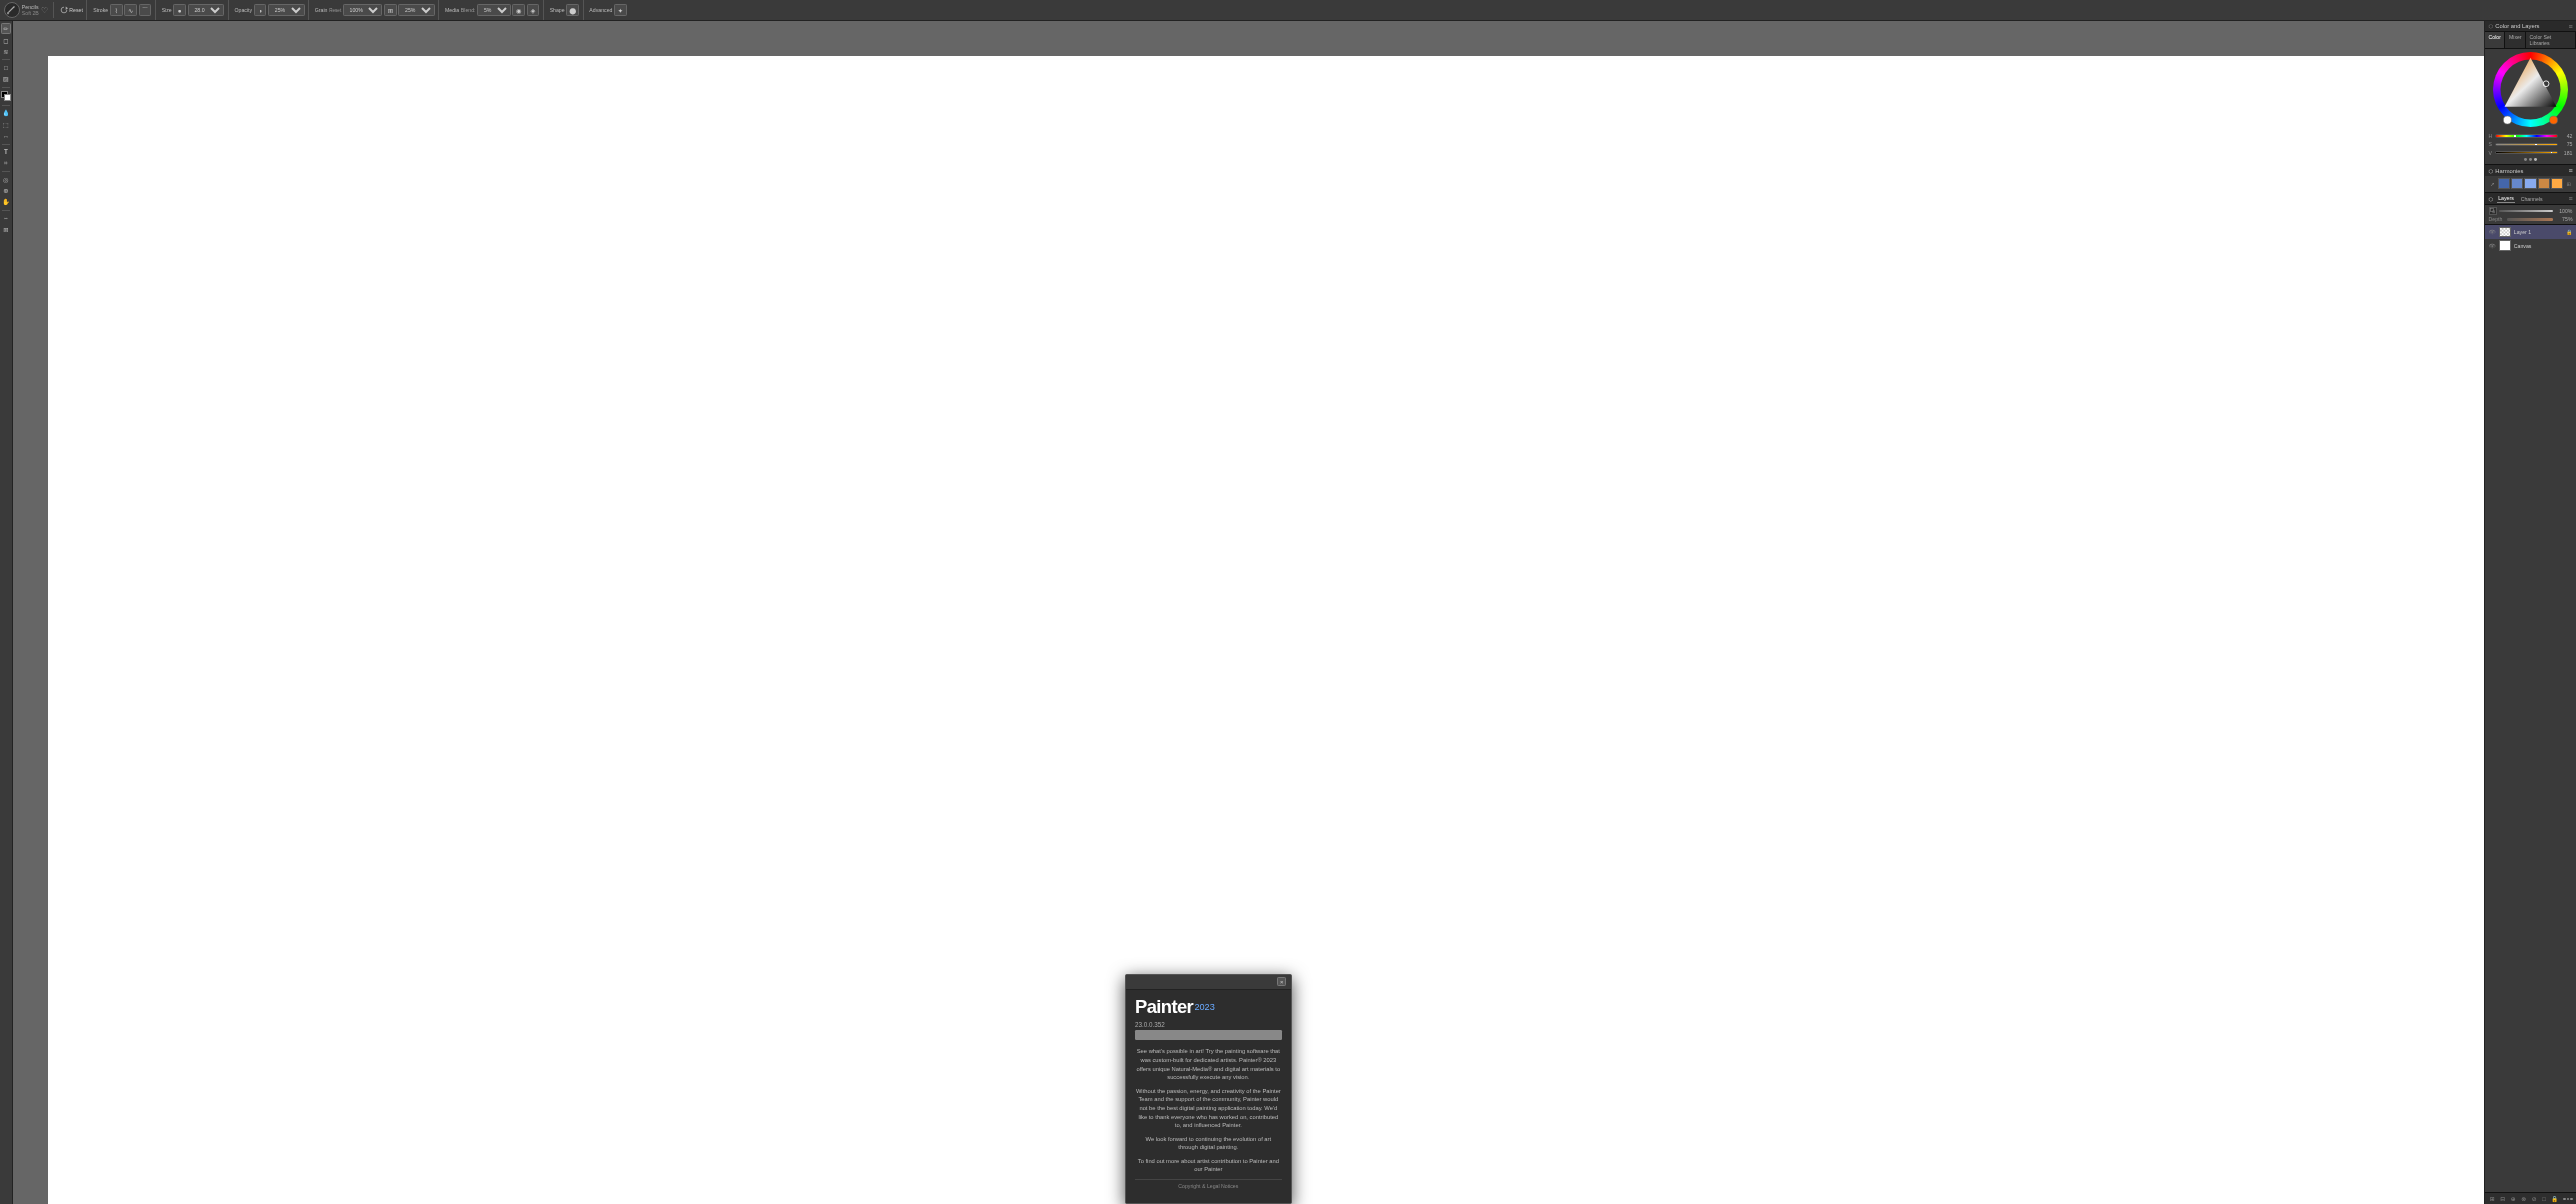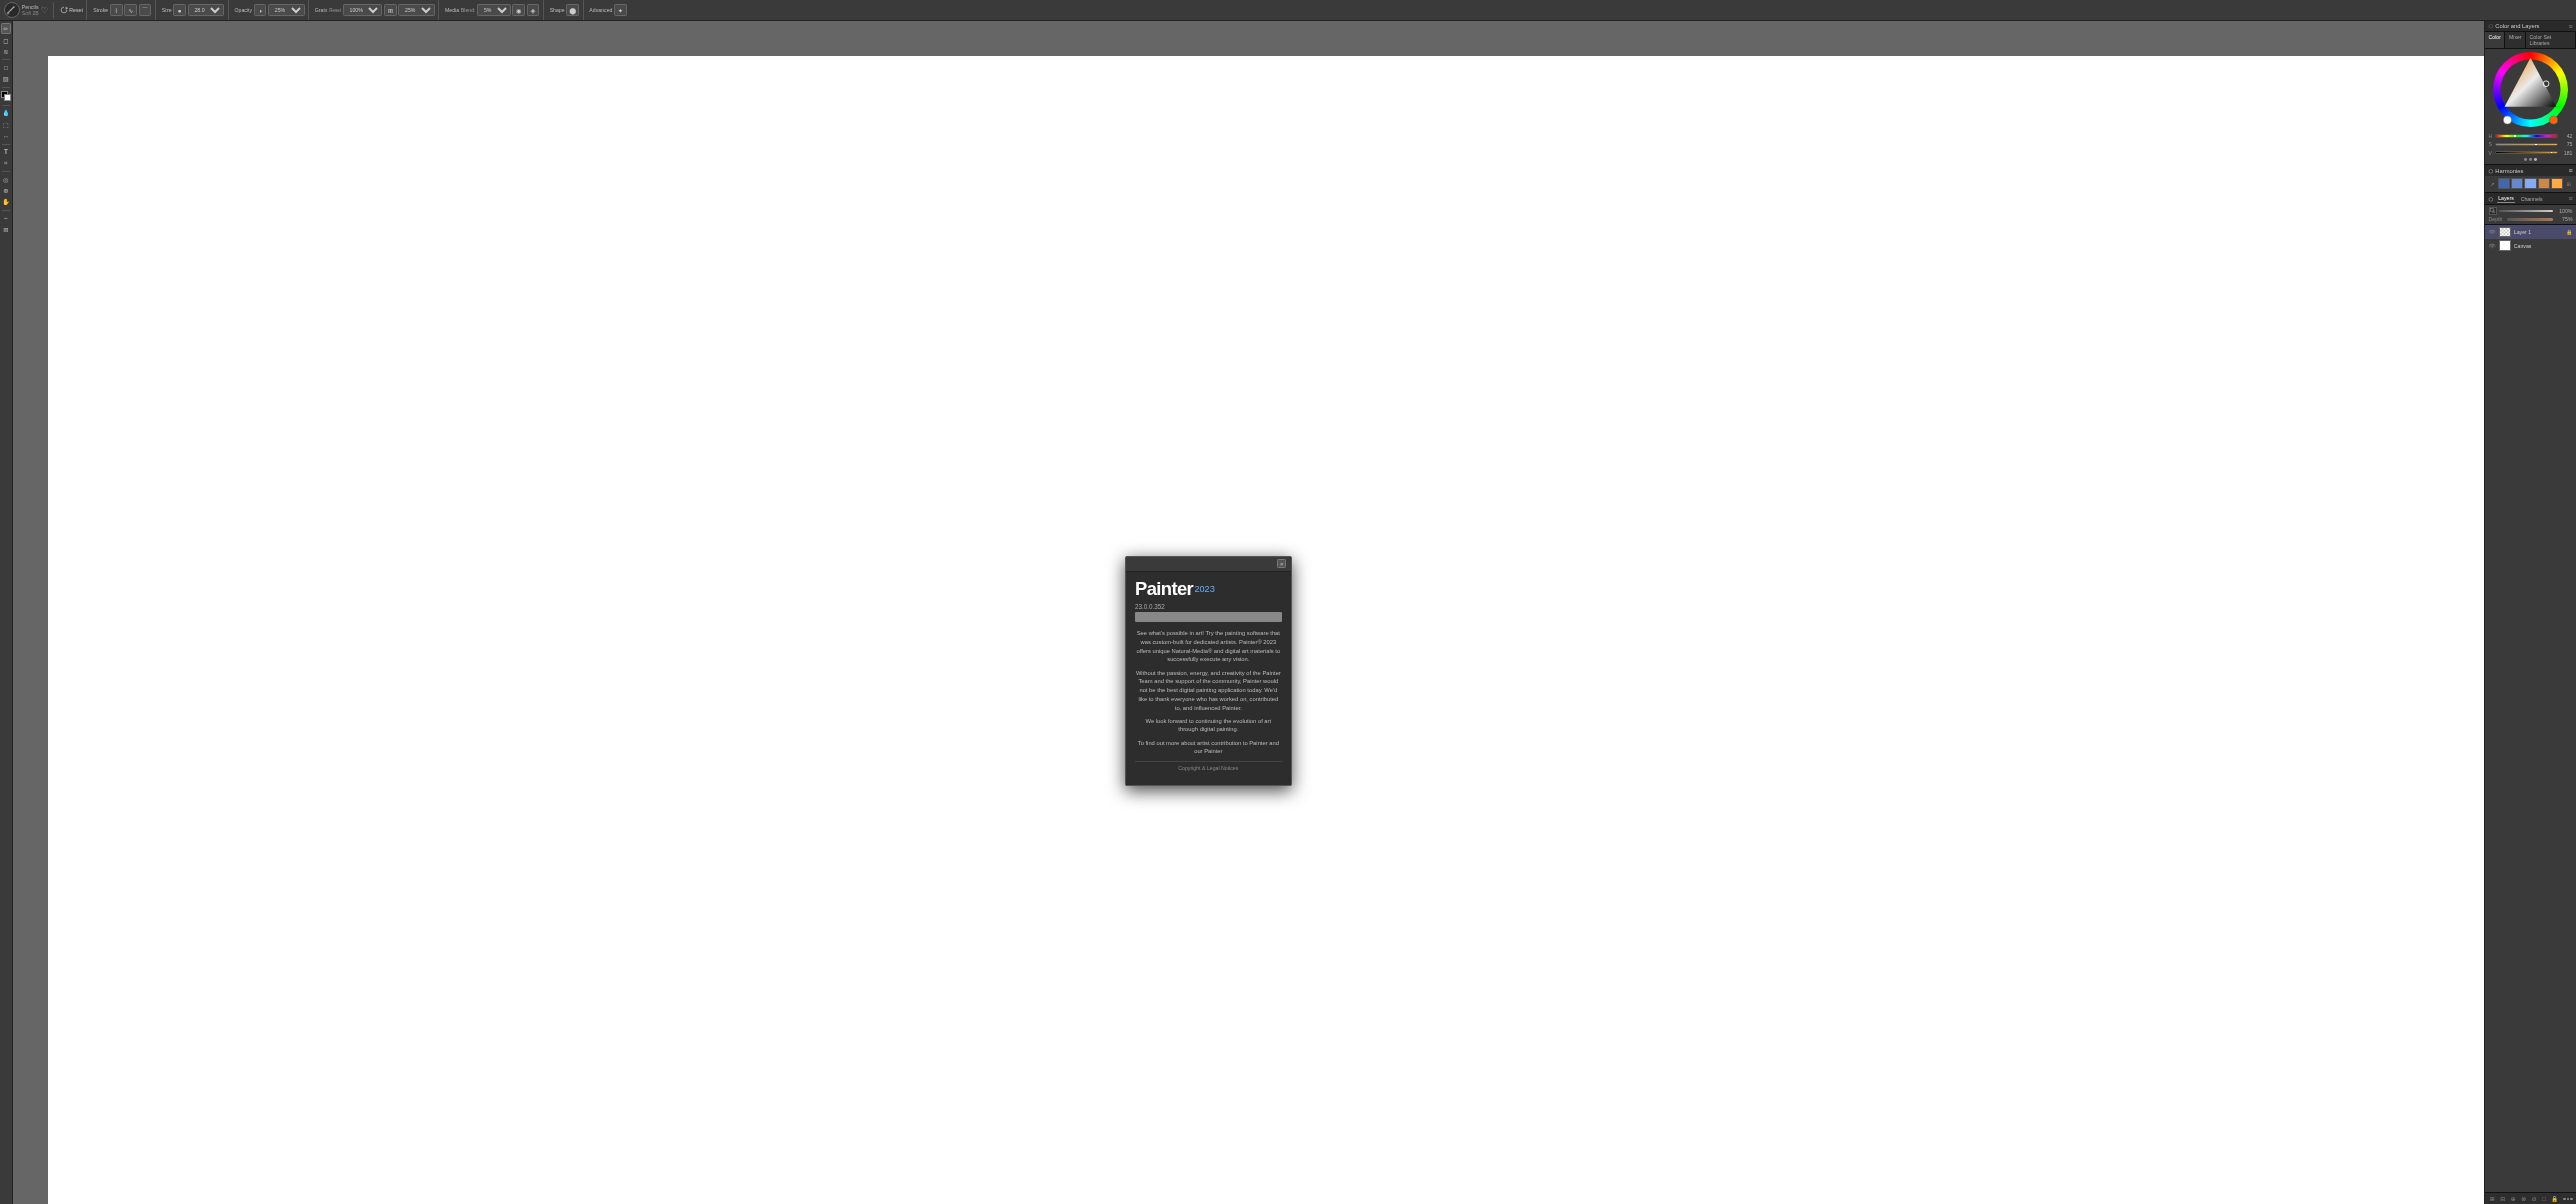--- a/index.html
+++ b/index.html
@@ -408,21 +408,21 @@
       display: flex;
       gap: 1.2px;
     }
     .lbd { width: 2.3px; height: 2.3px; background: #888; border-radius: 50%; }
 
     
     .dialog-overlay {
       position: absolute;
       top: 0; left: 0; right: 0; bottom: 0;
       display: flex;
-      align-items: center;
+      align-items: flex-end;
       justify-content: center;
       z-index: 100;
       margin-top: 24px;
     }
     .about-dialog {
       width: 167px;
       background: #2d2d2d;
       border: 0.6px solid #555;
       border-radius: 1.7px;
       box-shadow: 0 4.6px 17.3px rgba(0,0,0,0.7);

